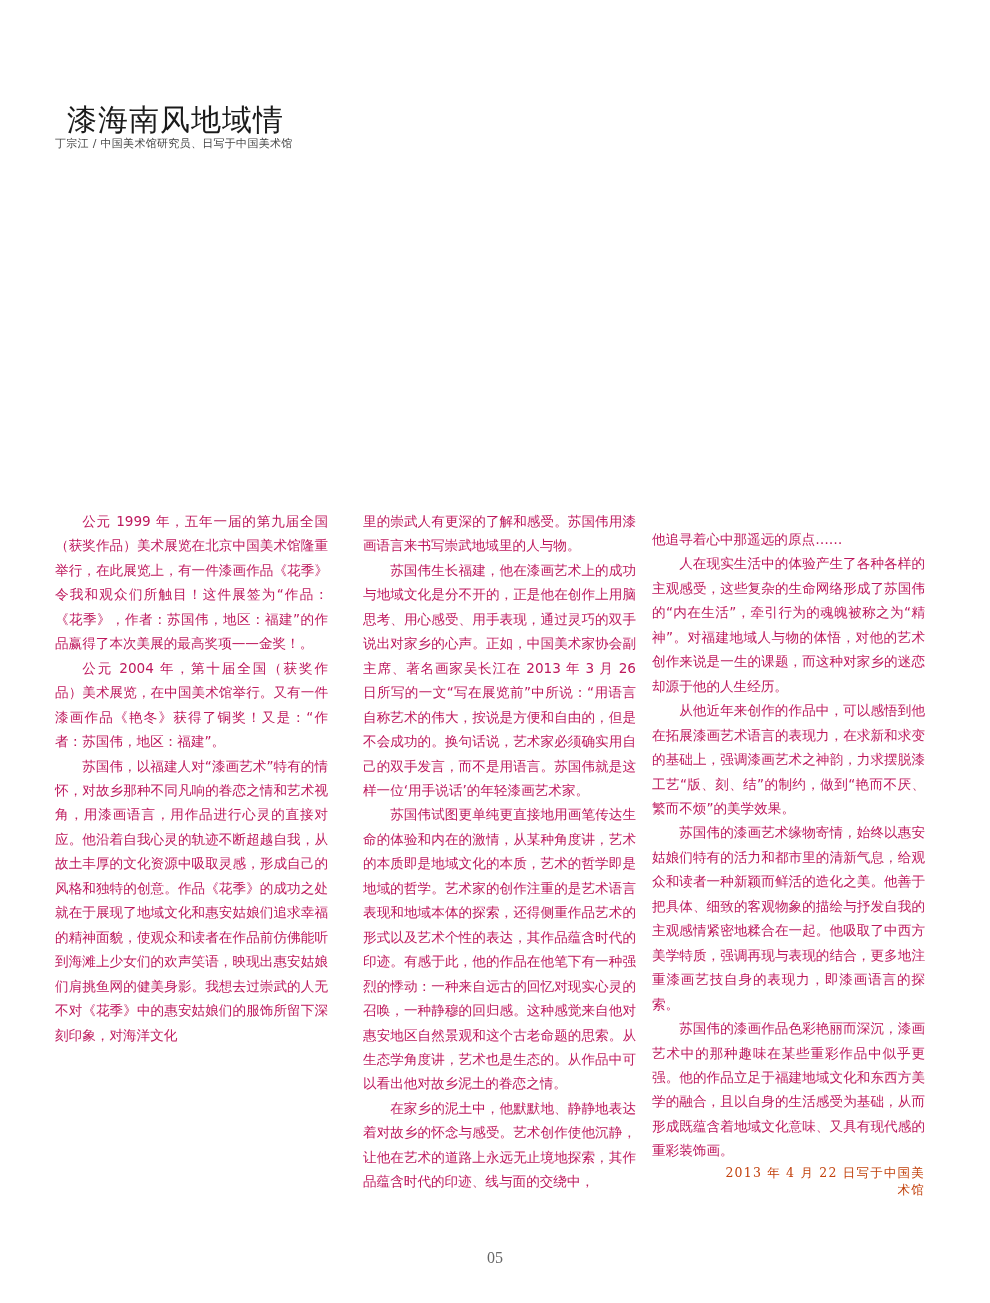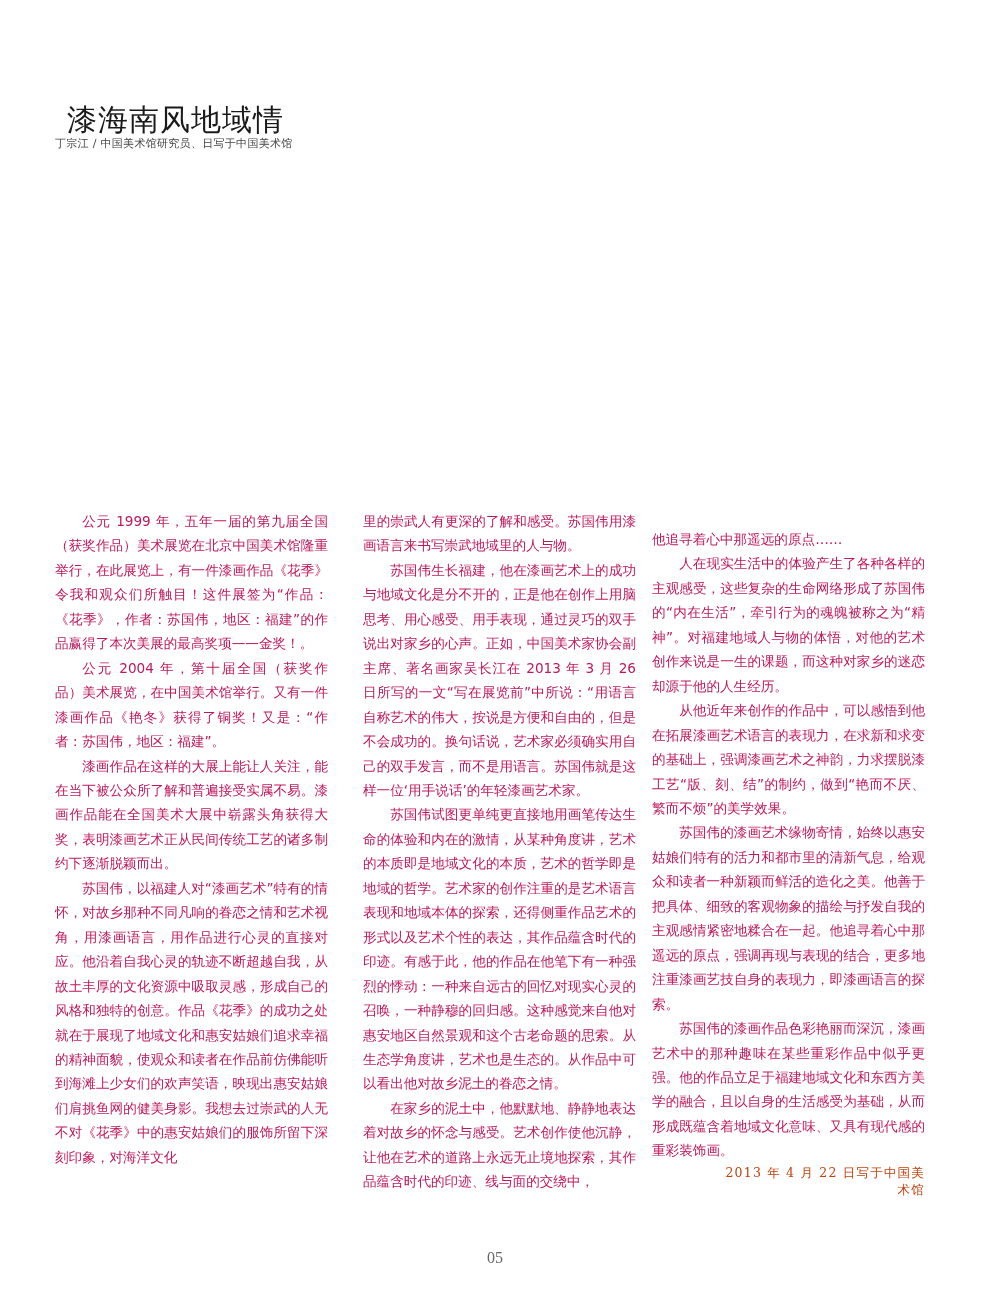--- a/index.html
+++ b/index.html
@@ -26,32 +26,31 @@
 </head>
 <body>
 
 <h1 class="title">漆海南风地域情</h1>
 <p class="byline">丁宗江 / 中国美术馆研究员、日写于中国美术馆</p>
 
 <div class="columns">
   <div class="col col1">
     <p class="indent">公元 1999 年，五年一届的第九届全国（获奖作品）美术展览在北京中国美术馆隆重举行，在此展览上，有一件漆画作品《花季》令我和观众们所触目！这件展签为“作品：《花季》，作者：苏国伟，地区：福建”的作品赢得了本次美展的最高奖项——金奖！。</p>
     <p class="indent">公元 2004 年，第十届全国（获奖作品）美术展览，在中国美术馆举行。又有一件漆画作品《艳冬》获得了铜奖！又是：“作者：苏国伟，地区：福建”。</p>
-    <p class="indent">漆画作品在这样的大展上能让人关注，能在当下被公众所了解和普遍接受实属不易。漆画作品能在全国美术大展中崭露头角获得大奖，表明漆画艺术正从民间传统工艺的诸多制约下逐渐脱颖而出。</p>
     <p class="indent">苏国伟，以福建人对“漆画艺术”特有的情怀，对故乡那种不同凡响的眷恋之情和艺术视角，用漆画语言，用作品进行心灵的直接对应。他沿着自我心灵的轨迹不断超越自我，从故土丰厚的文化资源中吸取灵感，形成自己的风格和独特的创意。作品《花季》的成功之处就在于展现了地域文化和惠安姑娘们追求幸福的精神面貌，使观众和读者在作品前仿佛能听到海滩上少女们的欢声笑语，映现出惠安姑娘们肩挑鱼网的健美身影。我想去过崇武的人无不对《花季》中的惠安姑娘们的服饰所留下深刻印象，对海洋文化</p>
   </div>
   <div class="col col2">
     <p>里的崇武人有更深的了解和感受。苏国伟用漆画语言来书写崇武地域里的人与物。</p>
     <p class="indent">苏国伟生长福建，他在漆画艺术上的成功与地域文化是分不开的，正是他在创作上用脑思考、用心感受、用手表现，通过灵巧的双手说出对家乡的心声。正如，中国美术家协会副主席、著名画家吴长江在 2013 年 3 月 26 日所写的一文“写在展览前”中所说：“用语言自称艺术的伟大，按说是方便和自由的，但是不会成功的。换句话说，艺术家必须确实用自己的双手发言，而不是用语言。苏国伟就是这样一位‘用手说话’的年轻漆画艺术家。</p>
     <p class="indent">苏国伟试图更单纯更直接地用画笔传达生命的体验和内在的激情，从某种角度讲，艺术的本质即是地域文化的本质，艺术的哲学即是地域的哲学。艺术家的创作注重的是艺术语言表现和地域本体的探索，还得侧重作品艺术的形式以及艺术个性的表达，其作品蕴含时代的印迹。有感于此，他的作品在他笔下有一种强烈的悸动：一种来自远古的回忆对现实心灵的召唤，一种静穆的回归感。这种感觉来自他对惠安地区自然景观和这个古老命题的思索。从生态学角度讲，艺术也是生态的。从作品中可以看出他对故乡泥土的眷恋之情。</p>
     <p class="indent">在家乡的泥土中，他默默地、静静地表达着对故乡的怀念与感受。艺术创作使他沉静，让他在艺术的道路上永远无止境地探索，其作品蕴含时代的印迹、线与面的交绕中，</p>
   </div>
   <div class="col col3">
     <p>他追寻着心中那遥远的原点……</p>
     <p class="indent">人在现实生活中的体验产生了各种各样的主观感受，这些复杂的生命网络形成了苏国伟的“内在生活”，牵引行为的魂魄被称之为“精神”。对福建地域人与物的体悟，对他的艺术创作来说是一生的课题，而这种对家乡的迷恋却源于他的人生经历。</p>
     <p class="indent">从他近年来创作的作品中，可以感悟到他在拓展漆画艺术语言的表现力，在求新和求变的基础上，强调漆画艺术之神韵，力求摆脱漆工艺“版、刻、结”的制约，做到“艳而不厌、繁而不烦”的美学效果。</p>
-    <p class="indent">苏国伟的漆画艺术缘物寄情，始终以惠安姑娘们特有的活力和都市里的清新气息，给观众和读者一种新颖而鲜活的造化之美。他善于把具体、细致的客观物象的描绘与抒发自我的主观感情紧密地糅合在一起。他追寻着心中那遥远的原点，强调再现与表现的结合，更多地注重漆画艺技自身的表现力，即漆画语言的探索。</p>
+    <p class="indent">苏国伟的漆画艺术缘物寄情，始终以惠安姑娘们特有的活力和都市里的清新气息，给观众和读者一种新颖而鲜活的造化之美。他善于把具体、细致的客观物象的描绘与抒发自我的主观感情紧密地糅合在一起。他吸取了中西方美学特质，强调再现与表现的结合，更多地注重漆画艺技自身的表现力，即漆画语言的探索。</p>
     <p class="indent">苏国伟的漆画作品色彩艳丽而深沉，漆画艺术中的那种趣味在某些重彩作品中似乎更强。他的作品立足于福建地域文化和东西方美学的融合，且以自身的生活感受为基础，从而形成既蕴含着地域文化意味、又具有现代感的重彩装饰画。</p>
   </div>
 </div>
 
 <div class="signature">2013 年 4 月 22 日写于中国美术馆</div>
 <div class="page-number">05</div>
 
 </body></html>

